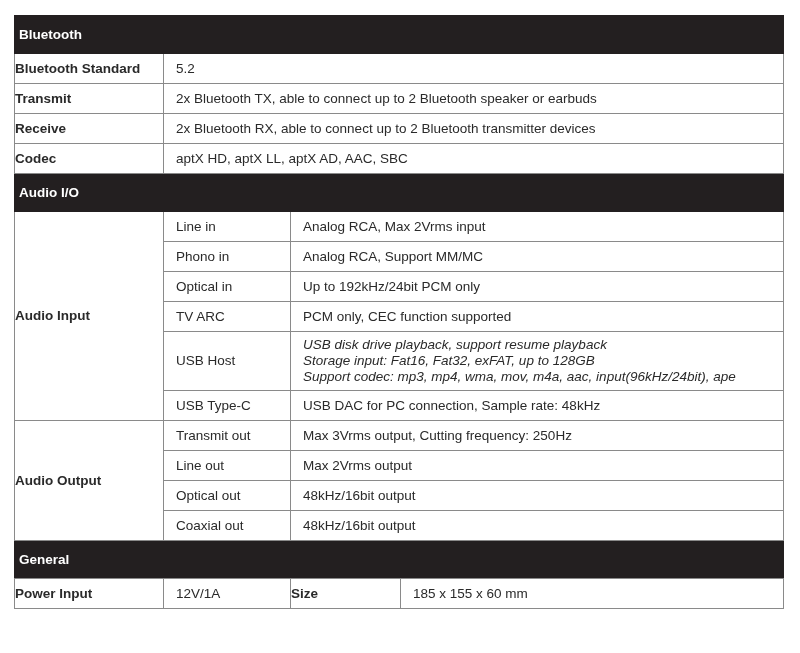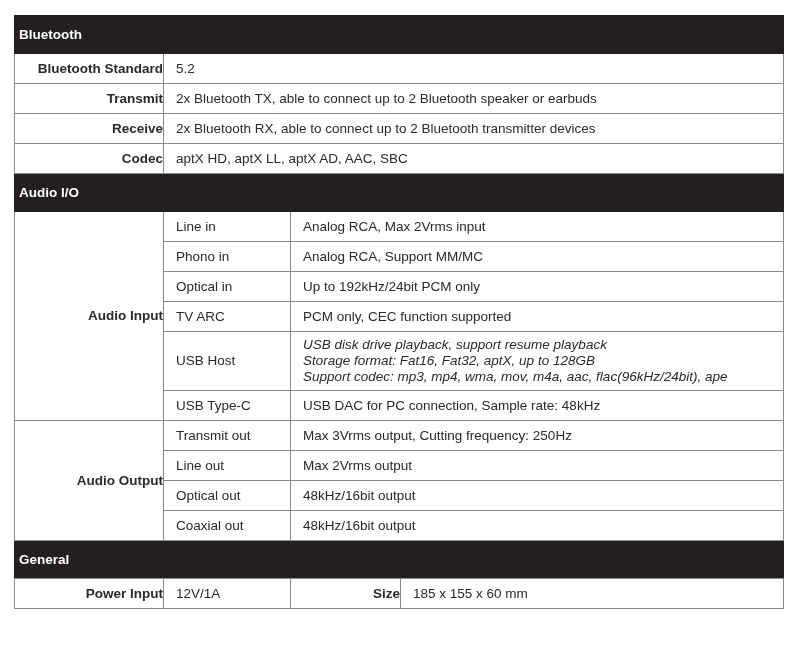--- a/index.html
+++ b/index.html
@@ -1,20 +1,20 @@
 <!DOCTYPE html>
 <html><head>
 <meta charset="utf-8">
 <style>
   html, body { margin:0; padding:0; background:#ffffff; }
   body { width:800px; height:653px; position:relative; font-family:"Liberation Sans", sans-serif; color:#2a2a2a; }
   .sheet { position:absolute; left:14px; top:15px; width:769px; }
   table { border-collapse:collapse; width:769px; table-layout:fixed; }
   td { border:1px solid #8a8a8a; font-size:13.5px; padding:0 12px 0 12px; height:29px; vertical-align:middle; line-height:16px; }
-  td.lbl { text-align:right; font-weight:bold; padding:0; }
+  td.lbl { text-align:left; font-weight:bold; padding:0; }
   td.hdr { background:#231f20; color:#ffffff; text-align:left; font-weight:bold; padding:4px; height:29px; border-color:#231f20; }
   td.multi { padding-top:3px; padding-bottom:3px;font-style:italic; }
   .line { display:block; }
 </style>
 </head>
 <body>
 
 <div class="sheet">
 <table>
   <colgroup>
@@ -61,22 +61,22 @@
     <td colspan="2">Up to 192kHz/24bit PCM only</td>
   </tr>
   <tr>
     <td>TV ARC</td>
     <td colspan="2">PCM only, CEC function supported</td>
   </tr>
   <tr>
     <td>USB Host</td>
     <td colspan="2" class="multi" style="height:52px">
       <span class="line">USB disk drive playback, support resume playback</span>
-      <span class="line">Storage format: Fat16, Fat32, aptX, up to 128GB</span>
-      <span class="line">Support codec: mp3, mp4, wma, mov, m4a, aac, flac(96kHz/24bit), ape</span>
+      <span class="line">Storage input: Fat16, Fat32, exFAT, up to 128GB</span>
+      <span class="line">Support codec: mp3, mp4, wma, mov, m4a, aac, input(96kHz/24bit), ape</span>
     </td>
   </tr>
   <tr>
     <td>USB Type-C</td>
     <td colspan="2">USB DAC for PC connection, Sample rate: 48kHz</td>
   </tr>
   <tr>
     <td class="lbl" rowspan="4">Audio Output</td>
     <td>Transmit out</td>
     <td colspan="2">Max 3Vrms output, Cutting frequency: 250Hz</td>

